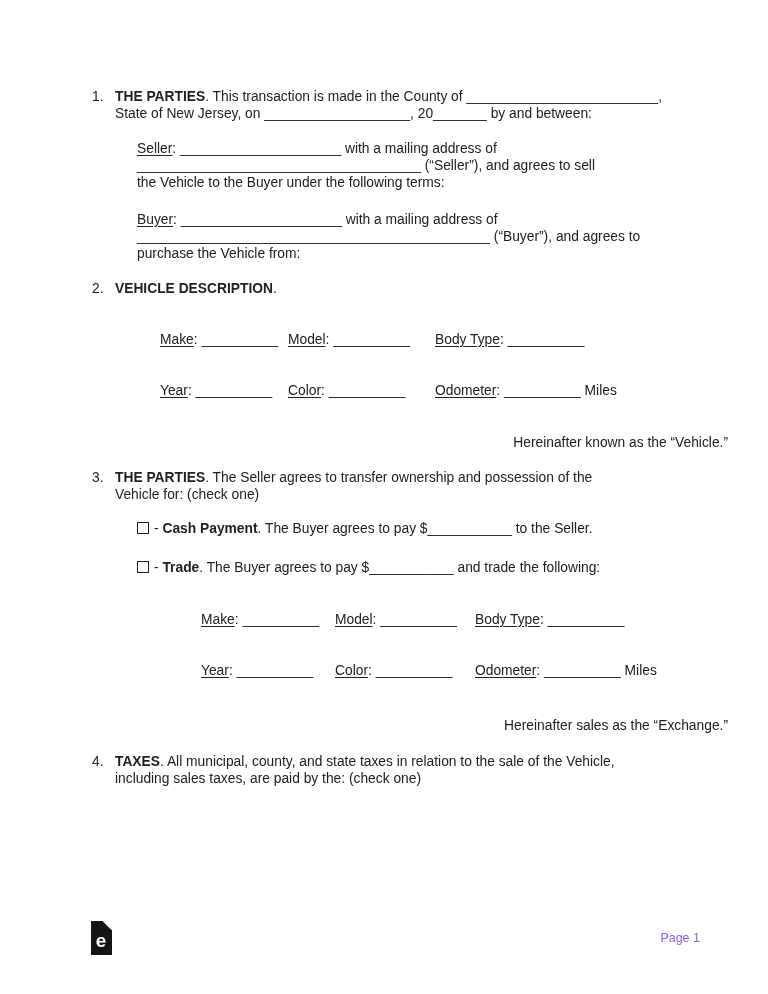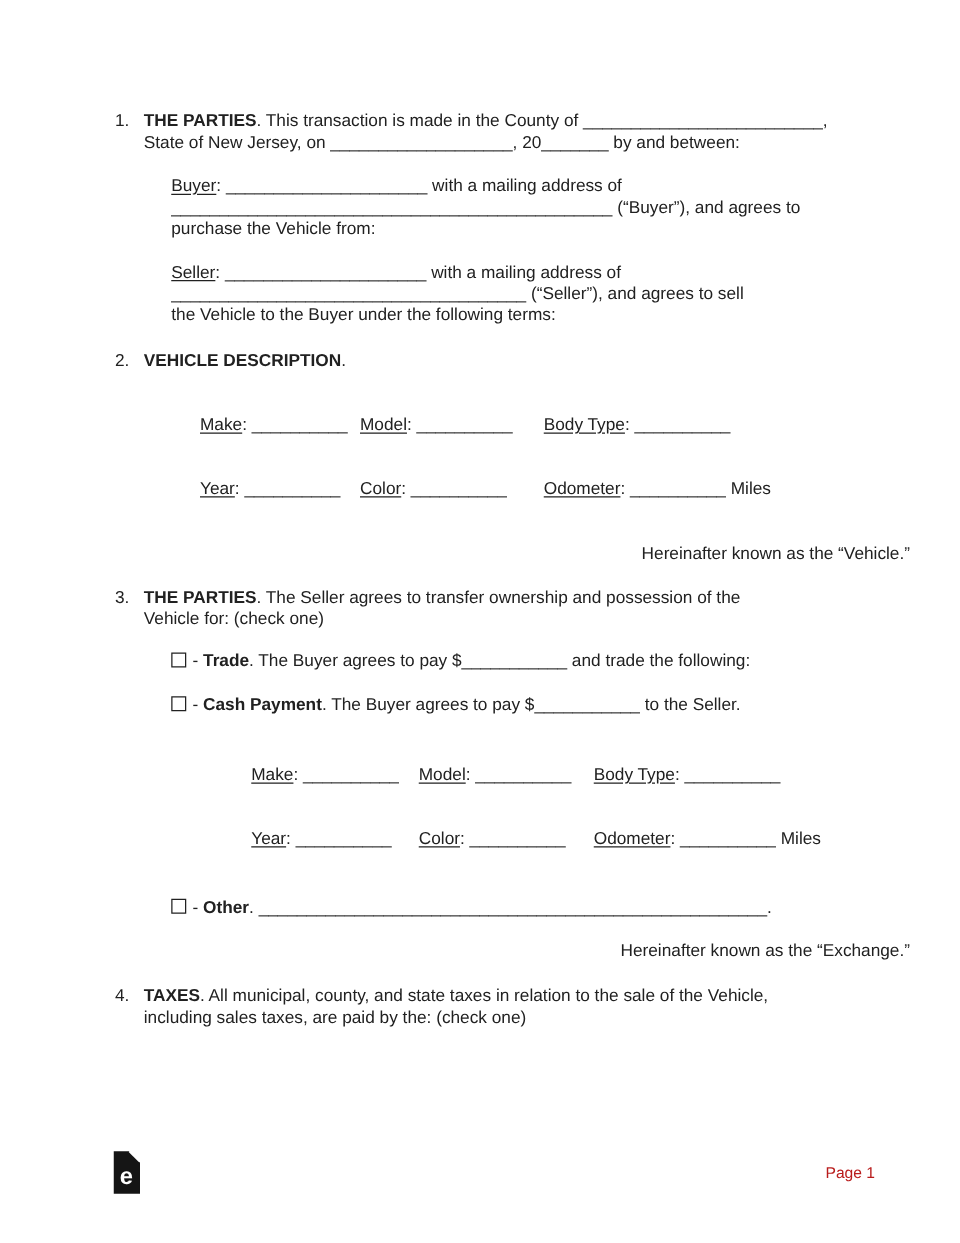--- a/index.html
+++ b/index.html
@@ -22,41 +22,41 @@
   .plain{margin-left:23px;text-align:right;}
   .frow{white-space:pre;}
   .cell{display:inline-block;}
   .s2c1{width:128px;} .s2c2{width:147px;}
   .s3c1{width:134px;} .s3c2{width:140px;}
   .cbox{display:inline-block;width:10px;height:10px;border:1.5px solid #212121;
         vertical-align:-1px;margin-right:5px;background:#ffffff;}
   .m17{margin-bottom:17px;} .m18{margin-bottom:18px;} .m19{margin-bottom:19px;}
   .m20{margin-bottom:20px;} .m21{margin-bottom:21px;} .m22{margin-bottom:22px;}
   .logo{position:absolute;left:90px;top:920px;}
-  .pagenum{position:absolute;right:68px;top:931px;font-size:12.5px;color:#b91c1c;}
+  .pagenum{position:absolute;right:68px;top:931px;font-size:12.5px;color:#8b5cf6;}
 </style>
 </head>
 <body>
 
 <div class="content">
 
 
   <div class="item txt m18">
     <span class="inum">1.</span>
     <p class="ibody txt pw"><span class="b">THE PARTIES</span><span>. This transaction is made in the County of _________________________,
 State of New Jersey, on ___________________, 20_______ by and between:</span></p>
   </div>
 
+  <p class="indent1 txt pw m20"><span class="ul">Seller</span><span>: _____________________ with a mailing address of
+_____________________________________ (“Seller”), and agrees to sell
+the Vehicle to the Buyer under the following terms:</span></p>
+
   <p class="indent1 txt pw m18"><span class="ul">Buyer</span><span>: _____________________ with a mailing address of
 ______________________________________________ (“Buyer”), and agrees to
 purchase the Vehicle from:</span></p>
-
-  <p class="indent1 txt pw m20"><span class="ul">Seller</span><span>: _____________________ with a mailing address of
-_____________________________________ (“Seller”), and agrees to sell
-the Vehicle to the Buyer under the following terms:</span></p>
 
   <div class="item txt m17">
     <span class="inum">2.</span>
     <p class="ibody txt"><span class="b">VEHICLE DESCRIPTION</span><span>.</span></p>
   </div>
 
   <div class="rows2 txt m18">
     <div class="frow">
       <span class="cell s2c1"><span class="ul">Make</span><span>: __________</span></span><span class="cell s2c2"><span class="ul">Model</span><span>: __________</span></span><span class="cell"><span class="ul">Body Type</span><span>: __________</span></span>
     </div>
@@ -66,37 +66,36 @@
   </div>
 
   <p class="plain txt m18">Hereinafter known as the “Vehicle.”</p>
 
   <div class="item txt m17">
     <span class="inum">3.</span>
     <p class="ibody txt pw"><span class="b">THE PARTIES</span><span>. The Seller agrees to transfer ownership and possession of the
 Vehicle for: (check one)</span></p>
   </div>
 
+  <p class="indent1 txt pw m22"><span class="cbox"></span><span>- </span><span class="b">Cash Payment</span><span>. The Buyer agrees to pay $___________ to the Seller.</span></p>
+
   <p class="indent1 txt pw m18"><span class="cbox"></span><span>- </span><span class="b">Trade</span><span>. The Buyer agrees to pay $___________ and trade the following:</span></p>
-
-  <p class="indent1 txt pw m22"><span class="cbox"></span><span>- </span><span class="b">Cash Payment</span><span>. The Buyer agrees to pay $___________ to the Seller.</span></p>
 
   <div class="rows3 txt m21">
     <div class="frow">
       <span class="cell s3c1"><span class="ul">Make</span><span>: __________</span></span><span class="cell s3c2"><span class="ul">Model</span><span>: __________</span></span><span class="cell"><span class="ul">Body Type</span><span>: __________</span></span>
     </div>
     <div class="frow">
       <span class="cell s3c1"><span class="ul">Year</span><span>: __________</span></span><span class="cell s3c2"><span class="ul">Color</span><span>: __________</span></span><span class="cell"><span class="ul">Odometer</span><span>: __________ Miles</span></span>
     </div>
   </div>
 
 
-  <p class="indent1 txt pw m18"><span class="cbox"></span><span>- </span><span class="b">Other</span><span>. _____________________________________________________.</span></p>
 
-  <p class="plain txt m19">Hereinafter known as the “Exchange.”</p>
+  <p class="plain txt m19">Hereinafter sales as the “Exchange.”</p>
 
   <div class="item txt m20">
     <span class="inum">4.</span>
     <p class="ibody txt pw"><span class="b">TAXES</span><span>. All municipal, county, and state taxes in relation to the sale of the Vehicle,
 including sales taxes, are paid by the: (check one)</span></p>
   </div>
 
 </div>
 
 <div class="logo">

